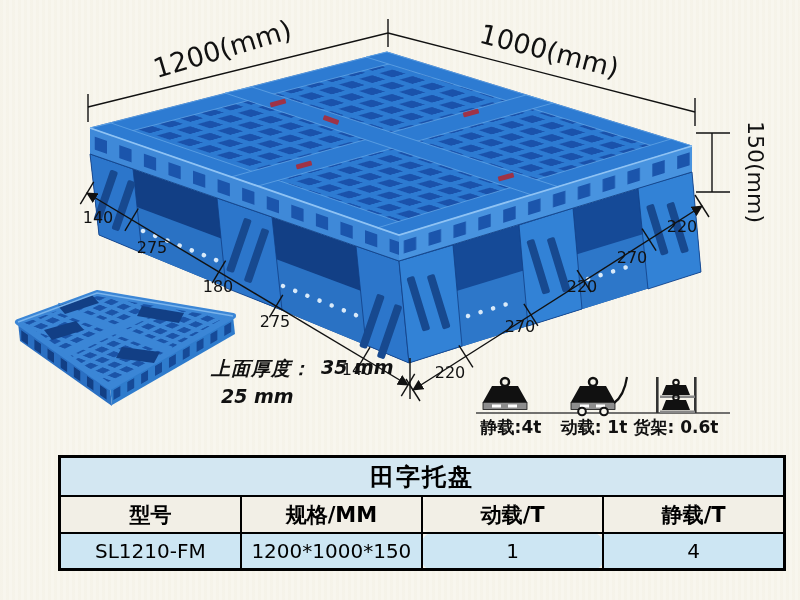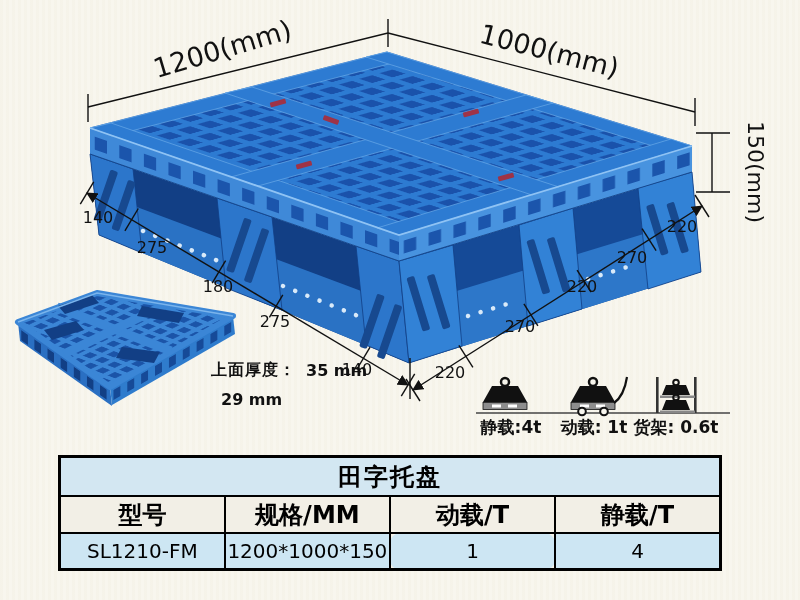--- a/index.html
+++ b/index.html
@@ -10,29 +10,29 @@
     font-family:"DejaVu Sans", sans-serif;
   }
   .scene{position:absolute;left:0;top:0;}
   
   .dim-big{font-family:"DejaVu Sans",sans-serif;font-size:27px;fill:#111;}
   .dim-mid{font-family:"DejaVu Sans",sans-serif;font-size:22px;fill:#111;}
   .dim-num{font-family:"DejaVu Sans",sans-serif;font-size:16px;fill:#111;}
   .load-label{font-family:"DejaVu Sans",sans-serif;font-size:17px;font-weight:600;fill:#111;}
   
   .specs{position:absolute;left:211px;top:356px;}
-  .spec-row{display:flex;align-items:center;height:29px;font-size:16px;font-weight:600;color:#111;}
+  .spec-row{display:flex;align-items:flex-start;height:29px;font-size:19px;font-weight:600;color:#111;font-style:italic;}
   .spec-row .lbl{letter-spacing:1px;}
   .spec-row .val{margin-left:10px;font-weight:600;}
   
-  .spec-table{position:absolute;left:58px;top:455px;width:664px;border-collapse:collapse;table-layout:fixed;}
+  .spec-table{position:absolute;left:58px;top:455px;width:728px;border-collapse:collapse;table-layout:fixed;}
   .spec-table td{border:2px solid #000;text-align:center;vertical-align:middle;color:#000;padding:0;}
   .spec-table{border:3px solid #000;}
   .t-title{height:37px;background:#d3e7f2;font-size:24px;font-weight:bold;letter-spacing:2px;}
-  .t-head td{height:35px;background:#f2efe6;font-size:24px;font-weight:bold;}
+  .t-head td{height:35px;background:#f2efe6;font-size:21px;font-weight:bold;}
   .t-row td{height:34px;background:#cde6f3;font-size:20px;font-weight:normal;}
   .c1{width:27.4%;} .c2{width:38.9%;margin-left:30px;} .c3{width:15.8%;border-radius:10px;} .c4{width:17.9%;}
 </style>
 </head>
 <body>
 
 <div class="stage">
 
 <svg class="scene" width="800" height="600" viewBox="0 0 800 600">
   <defs>
@@ -257,21 +257,21 @@
     <text class="load-label" x="676" y="433" text-anchor="middle">货架: 0.6t</text>
   </g>
 </svg>
 
 <div class="specs">
   <div class="spec-row">
     <span class="lbl">上面厚度：</span>
     <span class="val">35 mm</span>
   </div>
   <div class="spec-row">
-    <span class="val">29 mm</span>
+    <span class="val">25 mm</span>
   </div>
 </div>
 
 <table class="spec-table">
   <tbody>
     <tr>
       <td class="t-title" colspan="4">田字托盘</td>
     </tr>
     <tr class="t-head">
       <td class="c1">型号</td>

